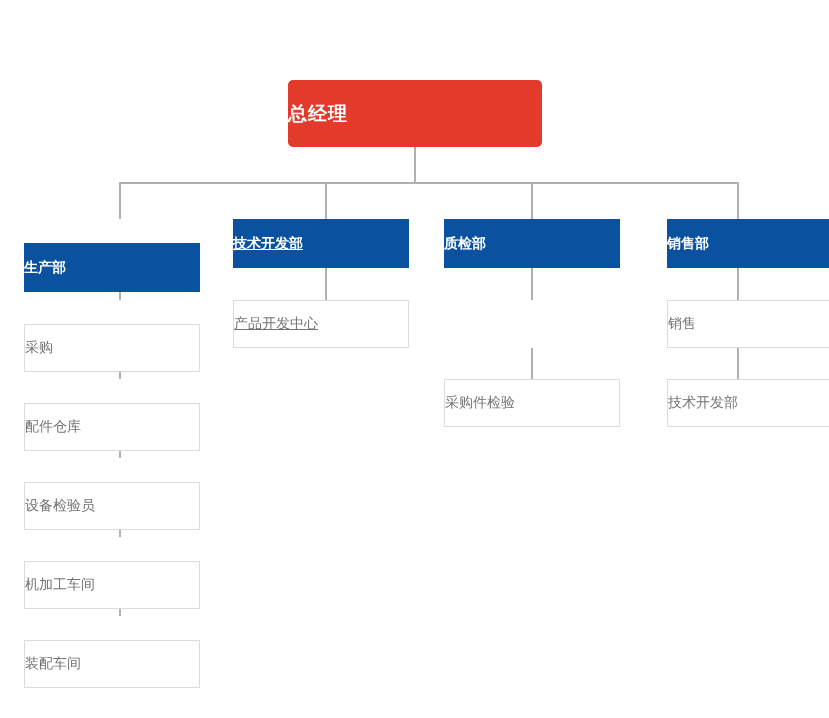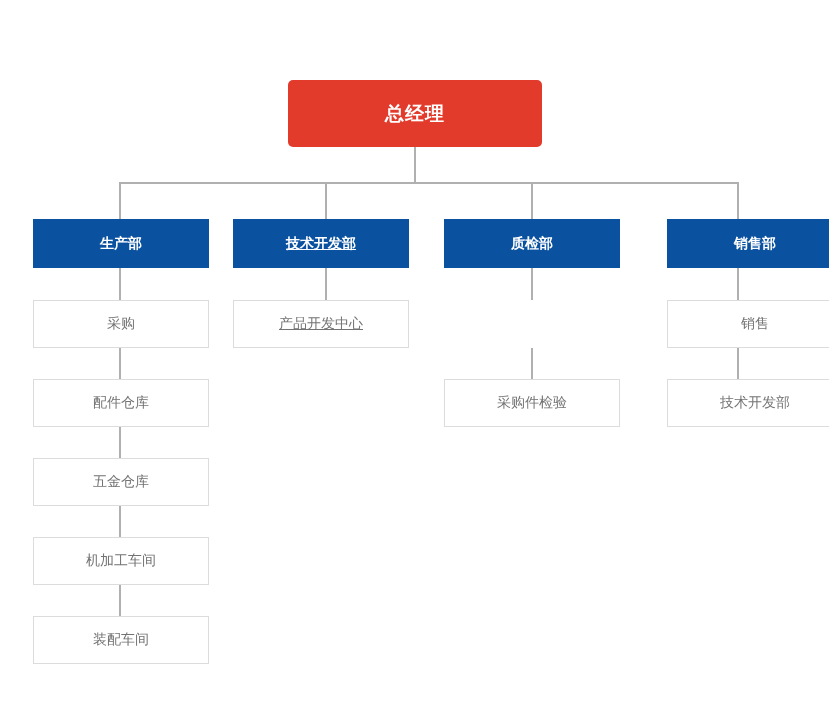--- a/index.html
+++ b/index.html
@@ -12,21 +12,20 @@
     position: relative;
     width: 829px;
     height: 718px;
     background: #ffffff;
     overflow: hidden;
   }
   .box {
     position: absolute;
     display: flex;
     align-items: center;
-    justify-content: center;
     box-sizing: border-box;
     text-align: center;
   }
   .root-box {
     left: 288px; top: 80px;
     width: 254px; height: 67px;
     background: #e23a2b;
     border-radius: 5px;
     color: #ffffff;
     font-size: 19px;
@@ -51,21 +50,21 @@
   .vline {
     position: absolute;
     width: 2px;
     background: #b0b0b0;
   }
   .hline {
     position: absolute;
     height: 2px;
     background: #b0b0b0;
   }
-  .col1 { left: 33px; }
+  .col1 { left: 24px; margin-top: 24px; }
   .col2 { left: 233px; text-decoration: underline; }
   .col3 { left: 444px; }
   .col4 { left: 650px; margin-left: 17px; }
   .row0 { top: 300px; }
   .row1 { top: 379px; }
   .row2 { top: 458px; }
   .row3 { top: 537px; }
   .row4 { top: 616px; }
 </style>
 </head>
@@ -111,21 +110,21 @@
     <span>销售部</span>
   </div>
 
   <div class="box node-box col1 row0">
     <span>采购</span>
   </div>
   <div class="box node-box col1 row1">
     <span>配件仓库</span>
   </div>
   <div class="box node-box col1 row2">
-    <span>五金仓库</span>
+    <span>设备检验员</span>
   </div>
   <div class="box node-box col1 row3">
     <span>机加工车间</span>
   </div>
   <div class="box node-box col1 row4">
     <span>装配车间</span>
   </div>
 
   <div class="box node-box col2 row0">
     <span>产品开发中心</span>

